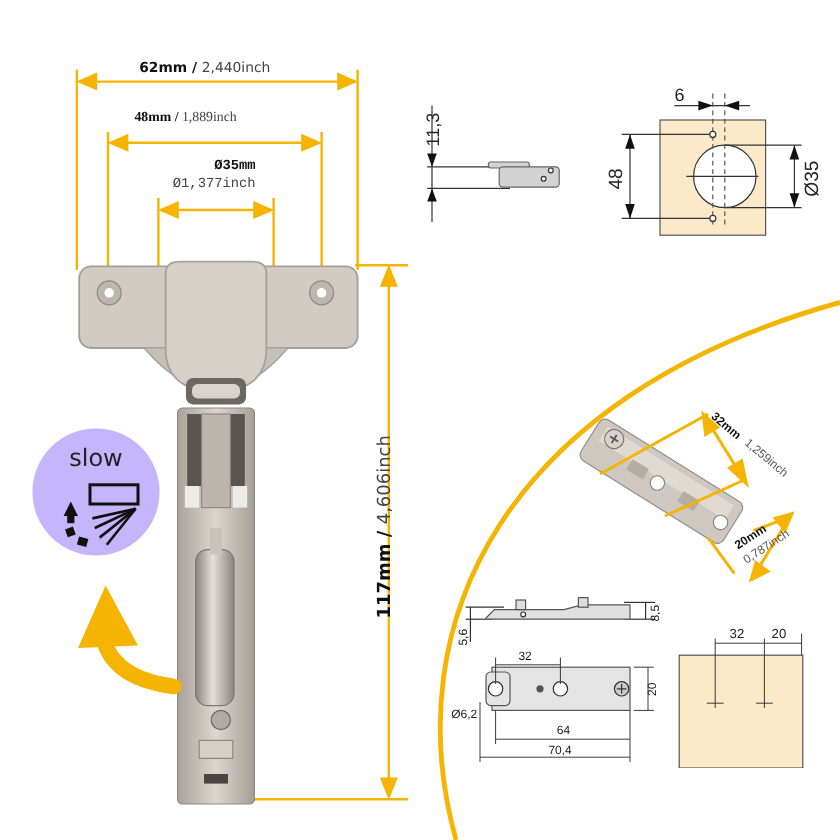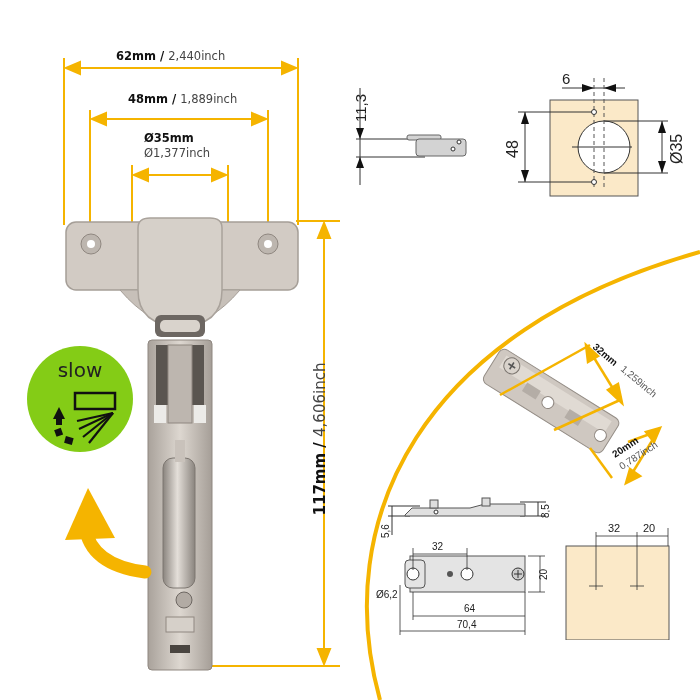--- a/index.html
+++ b/index.html
@@ -42,24 +42,24 @@
     <line x1="210" y1="666" x2="340" y2="666"></line>
     <line x1="324" y1="230" x2="324" y2="656"></line>
     <polygon points="324,223 318,238 330,238"></polygon>
     <polygon points="324,664 318,649 330,649"></polygon>
   </g>
 </svg>
 
 <div class="dimtext" style="left:116px;top:49px;">
   <b>62mm</b><b> / </b><span class="thin">2,440inch</span>
 </div>
-<div class="dimtext" style="left:128px;top:92px;">
+<div class="dimtext" style="left:112px;top:92px;font-family:Liberation Serif, serif;">
   <b>48mm</b><b> / </b><span class="thin">1,889inch</span>
 </div>
-<div class="dimtext" style="left:144px;top:131px;text-align:left;line-height:15px;">
+<div class="dimtext" style="left:144px;top:131px;text-align:right;line-height:15px;font-family:Liberation Mono, monospace;">
   <b style="display:block">Ø35mm</b>
   <span class="thin" style="display:block">Ø1,377inch</span>
 </div>
 <div class="dimtext" style="left:225px;top:430px;transform:rotate(-90deg);transform-origin:center;font-size:15px;width:190px;text-align:center;">
   <b>117mm</b><b> / </b><span class="thin">4,606inch</span>
 </div>
 
 <svg class="abs" style="left:0;top:0" width="700" height="700">
   <defs>
     <linearGradient id="metal" x1="0" x2="1">
@@ -90,21 +90,21 @@
   <rect x="168" y="345" width="24" height="78" fill="#bdb6af" stroke="#8f8780"></rect>
   <rect x="154" y="405" width="12" height="18" fill="#ecebe8"></rect>
   <rect x="194" y="405" width="12" height="18" fill="#ecebe8"></rect>
   <rect x="163" y="458" width="32" height="130" rx="10" fill="url(#cyl)" stroke="#7c7670"></rect>
   <rect x="175" y="440" width="10" height="22" fill="#c9c2bb"></rect>
   <circle cx="184" cy="600" r="8" fill="#b2aba4" stroke="#6d6762"></circle>
   <rect x="166" y="617" width="28" height="15" fill="#d6d0c9" stroke="#8f8780"></rect>
   <rect x="170" y="645" width="20" height="8" fill="#4a4540"></rect>
 </svg>
 
-<div class="abs" style="left:27px;top:346px;width:106px;height:106px;border-radius:50%;background:#84cc16;">
+<div class="abs" style="left:27px;top:357px;width:106px;height:106px;border-radius:50%;background:#c4b5fd;">
   <div style="position:absolute;left:0;right:0;top:12px;text-align:center;font-size:20px;color:#222;font-family:'DejaVu Sans',sans-serif;">slow</div>
   <svg style="position:absolute;left:22px;top:45px" width="68" height="55">
     <rect x="26" y="2" width="40" height="16" fill="none" stroke="#111" stroke-width="2.5"></rect>
     <g stroke="#111" stroke-width="2.2">
       <line x1="64" y1="22" x2="28" y2="30"></line>
       <line x1="64" y1="22" x2="30" y2="38"></line>
       <line x1="64" y1="22" x2="34" y2="46"></line>
       <line x1="64" y1="22" x2="40" y2="52"></line>
     </g>
     <polygon points="10,16 4,28 16,28" fill="#111"></polygon>

